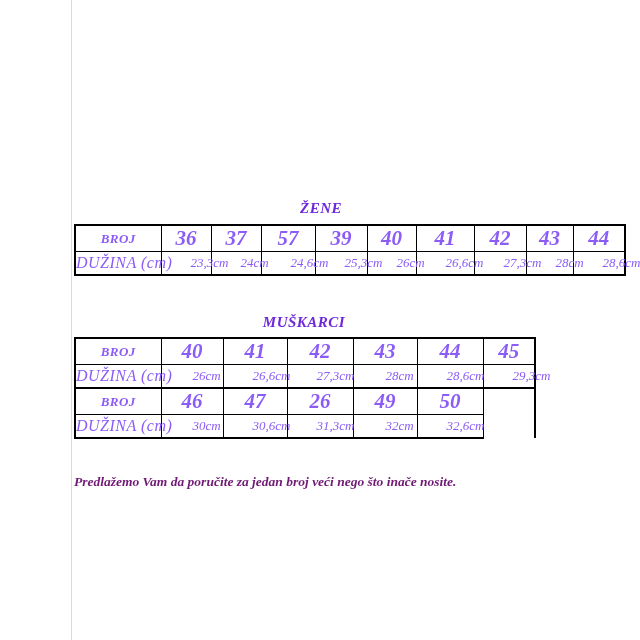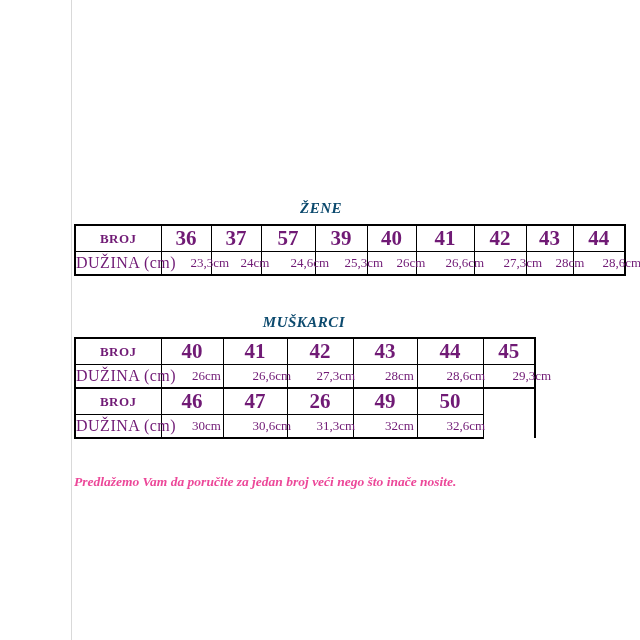--- a/index.html
+++ b/index.html
@@ -28,33 +28,34 @@
     height: 640px;
     background: #d9d9d9;
   }
 
   .section-title {
     text-align: center;
     font-weight: bold;
     font-style: italic;
     font-size: 15px;
     letter-spacing: 0.5px;
-    color: #0c4a6e;
+    color: #6d28d9;
   }
 
   
   .tbl {
     border-collapse: collapse;
     table-layout: fixed;
   }
   .tbl td {
     border: 1px solid #000;
     text-align: center;
     vertical-align: middle;
-    color: #701a75;
+    font-style: italic;
+    color: #8b5cf6;
     padding: 0;
     white-space: nowrap;
   }
   .tbl .row-head {
     font-weight: bold;
     font-size: 13px;
     letter-spacing: 0.5px;
   }
   .tbl .row-head.small {
     font-weight: normal;
@@ -119,21 +120,21 @@
   }
 
   .note {
     position: absolute;
     left: 74px;
     top: 474px;
     width: 500px;
     font-style: italic;
     font-weight: bold;
     font-size: 13.5px;
-    color: #ec4899;
+    color: #701a75;
   }
 </style>
 </head>
 <body>
 
 <div class="page">
 
   <div class="left-rule"></div>
 
   <div class="section-title women-title">ŽENE</div>

